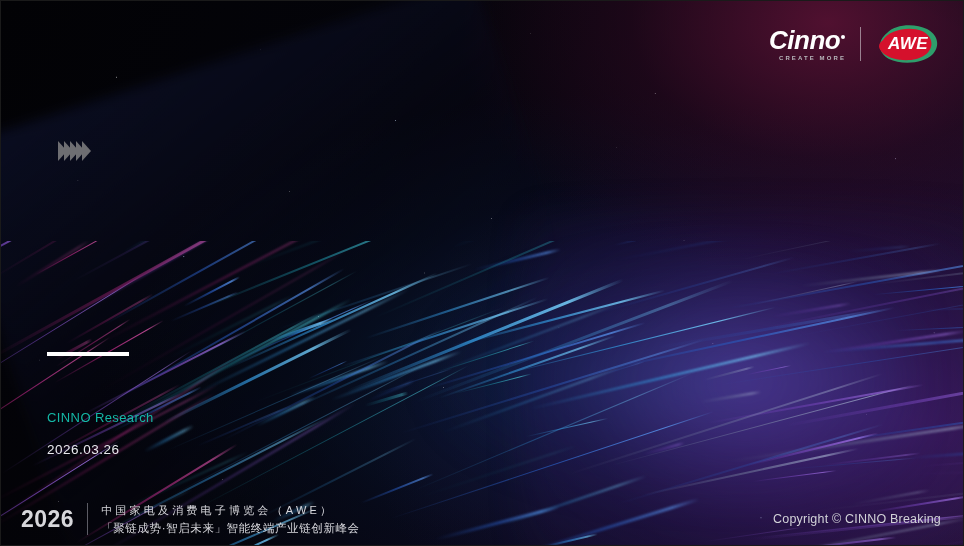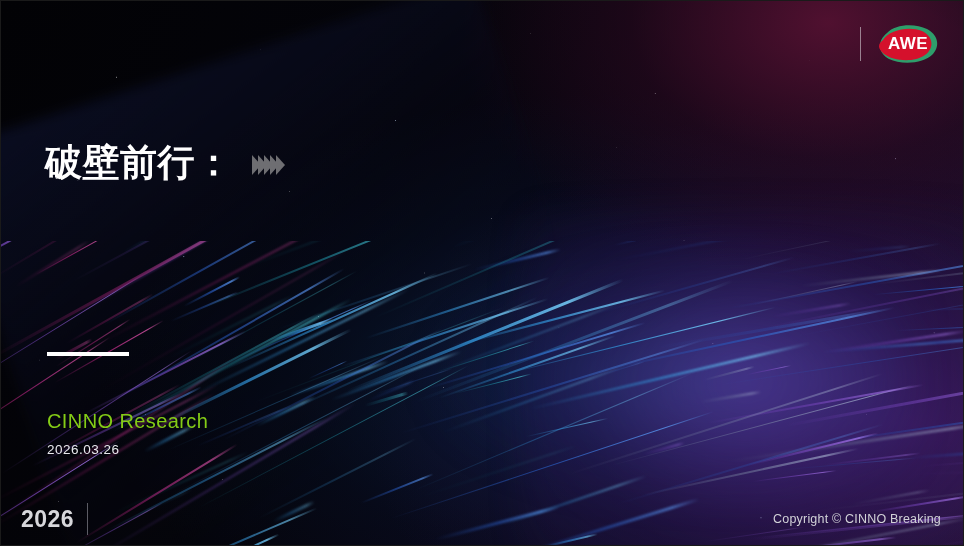--- a/index.html
+++ b/index.html
@@ -146,21 +146,21 @@
   }
   .cinno-tag {
     color: #b9b9bd;
     font-size: 6px;
     letter-spacing: 2.1px;
     font-weight: 700;
     margin-top: 2px;
     margin-left: 10px;
   }
   .logo-sep { width: 1px; height: 34px; background: rgba(225,225,230,0.55); }
-  .awe-logo { position: relative; width: 66px; height: 42px; }
+  .awe-logo { position: relative; width: 66px; height: 42px; font-style: italic; }
   .awe-text {
     position: absolute;
     inset: 0;
     display: flex;
     align-items: center;
     justify-content: center;
     color: #ffffff;
     font-size: 17px;
     font-weight: 700;
     letter-spacing: 0.4px;
@@ -207,22 +207,22 @@
   .rule {
     position: absolute;
     left: 46px; top: 351px;
     width: 82px; height: 4px;
     background: #ffffff;
   }
 
   .byline {
     position: absolute;
     left: 46px; top: 409px;
-    color: #84cc16;
-    font-size: 20px;
+    color: #14b8a6;
+    font-size: 13px;
     letter-spacing: 0.4px;
   }
   .date {
     position: absolute;
     left: 46px; top: 441px;
     color: #e8e8ee;
     font-size: 13.5px;
     letter-spacing: 0.5px;
   }
 
@@ -419,35 +419,38 @@
       <div class="trail grey" style="left: 567.686px; top: 232.369px; width: 329.176px; height: 2px; transform: rotate(-17.722deg); opacity: 0.54;"></div>
       <div class="trail grey" style="left: 798.867px; top: 44.2711px; width: 142.8px; height: 2px; transform: rotate(-6.33534deg); opacity: 0.9; filter: blur(1.1px);"></div>
       <div class="trail cyan" style="left: 225.415px; top: 126.509px; width: 231.633px; height: 2px; transform: rotate(-24.3429deg); opacity: 0.82;"></div>
       <div class="trail viol" style="left: 785.236px; top: 183.345px; width: 264.176px; height: 3px; transform: rotate(-10.3143deg); opacity: 0.64;"></div>
       <div class="trail blue" style="left: 821.538px; top: 200.532px; width: 249.891px; height: 2px; transform: rotate(-8.25641deg); opacity: 0.52;"></div>
       <div class="trail blue" style="left: 769.5px; top: 32.2533px; width: 172.267px; height: 2px; transform: rotate(-10.1698deg); opacity: 0.24;"></div>
     </div>
   <div class="vignette"></div>
 
   <div class="logo-bar">
+    <div class="cinno-logo">
+      <div class="cinno-word"><span>Cinno</span><span class="cinno-dot"></span></div>
+      <div class="cinno-tag">CREATE MORE</div>
+    </div>
     <div class="logo-sep"></div>
     <div class="awe-logo">
       <svg width="66" height="42" viewBox="0 0 66 42">
         <path d="M12 10 C20 1, 40 0, 52 6 C62 11, 66 22, 58 31 C49 41, 26 42, 14 36 C3 30, 2 18, 12 10 Z" fill="#2E9E6B"></path>
         <path d="M8 17 C14 7, 34 3, 47 8 C58 13, 60 25, 50 32 C39 40, 18 38, 9 31 C2 25, 3 21, 8 17 Z" fill="#D5112C"></path>
       </svg>
       <div class="awe-text">AWE</div>
     </div>
   </div>
 
   <div class="content">
 
     <div class="title-block">
       <div class="title-row">
-        <div class="title-line">破壁前行：</div>
         <div class="chevrons" id="chevrons">
             <div class="chev" style="border-left-color: rgb(110, 110, 114);"></div>
             <div class="chev" style="border-left-color: rgb(110, 110, 114);"></div>
             <div class="chev" style="border-left-color: rgb(110, 110, 114);"></div>
             <div class="chev" style="border-left-color: rgb(110, 110, 114);"></div>
             <div class="chev" style="border-left-color: rgb(110, 110, 114);"></div>
           </div>
       </div>
     </div>
 
@@ -455,17 +458,21 @@
     <div class="rule"></div>
 
     <div class="byline">CINNO Research</div>
     <div class="date">2026.03.26</div>
   </div>
 
   <div class="footer">
     <div class="footer-left">
       <div class="footer-year">2026</div>
       <div class="footer-divider"></div>
+      <div class="footer-lines">
+        <div class="footer-line1">中国家电及消费电子博览会（AWE）</div>
+        <div class="footer-line2">「聚链成势·智启未来」智能终端产业链创新峰会</div>
+      </div>
     </div>
     <div class="copyright">Copyright © CINNO Breaking</div>
   </div>
 
 </div>
 
 </body></html>

